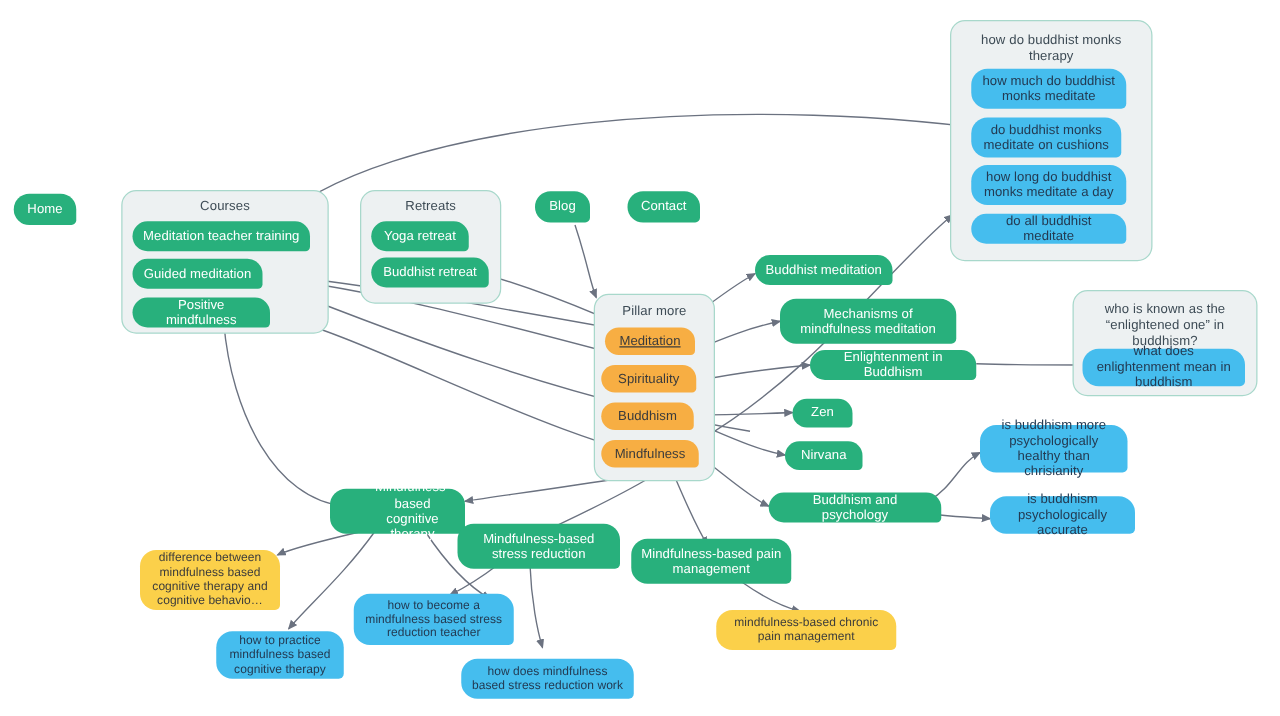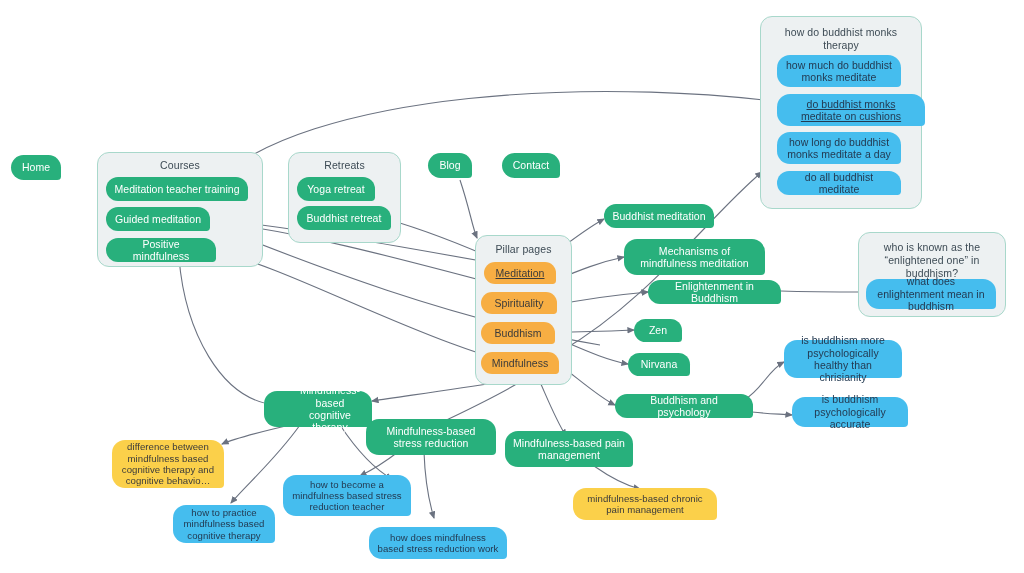--- a/index.html
+++ b/index.html
@@ -122,21 +122,21 @@
 
   <div class="group" style="left:97px;top:152px;width:166px;height:115px;">
     <div class="group-label" style="top:6px;">Courses</div>
   </div>
 
   <div class="group" style="left:288px;top:152px;width:113px;height:91px;">
     <div class="group-label" style="top:6px;">Retreats</div>
   </div>
 
   <div class="group" style="left:475px;top:235px;width:97px;height:150px;">
-    <div class="group-label" style="top:7px;">Pillar pages</div>
+    <div class="group-label" style="top:7px;">Pillar more</div>
   </div>
 
   <div class="group" style="left:760px;top:16px;width:162px;height:193px;">
     <div class="group-label" style="top:9px;padding:0 14px;line-height:1.25;">how do buddhist monks therapy</div>
   </div>
 
   <div class="group" style="left:858px;top:232px;width:148px;height:85px;">
     <div class="group-label" style="top:8px;padding:0 10px;line-height:1.25;">who is known as the “enlightened one” in buddhism?</div>
   </div>
 
@@ -157,21 +157,21 @@
   <div class="node orange" style="left:481px;top:352px;width:78px;height:22px;">Mindfulness</div>
 
   <div class="node green" style="left:604px;top:204px;width:110px;height:24px;">Buddhist meditation</div>
   <div class="node green" style="left:624px;top:239px;width:141px;height:36px;">Mechanisms of mindfulness meditation</div>
   <div class="node green" style="left:648px;top:280px;width:133px;height:24px;">Enlightenment in Buddhism</div>
   <div class="node green" style="left:634px;top:319px;width:48px;height:23px;">Zen</div>
   <div class="node green" style="left:628px;top:353px;width:62px;height:23px;">Nirvana</div>
   <div class="node green" style="left:615px;top:394px;width:138px;height:24px;">Buddhism and psychology</div>
 
   <div class="node blue" style="left:777px;top:55px;width:124px;height:32px;">how much do buddhist monks meditate</div>
-  <div class="node blue" style="left:777px;top:94px;width:148px;height:32px;text-decoration:underline;">do buddhist monks meditate on cushions</div>
+  <div class="node blue" style="left:777px;top:94px;width:120px;height:32px;">do buddhist monks meditate on cushions</div>
   <div class="node blue" style="left:777px;top:171px;width:124px;height:24px;">do all buddhist meditate</div>
   <div class="node blue" style="left:777px;top:132px;width:124px;height:32px;">how long do buddhist monks meditate a day</div>
 
   <div class="node blue" style="left:866px;top:279px;width:130px;height:30px;">what does enlightenment mean in buddhism</div>
 
   <div class="node blue" style="left:784px;top:340px;width:118px;height:38px;">is buddhism more psychologically healthy than chrisianity</div>
   <div class="node blue" style="left:792px;top:397px;width:116px;height:30px;">is buddhism psychologically accurate</div>
 
   <div class="node green" style="left:264px;top:391px;width:108px;height:36px;padding-left:32px;">Mindfulness-based cognitive therapy</div>
   <div class="node green" style="left:366px;top:419px;width:130px;height:36px;">Mindfulness-based stress reduction</div>

